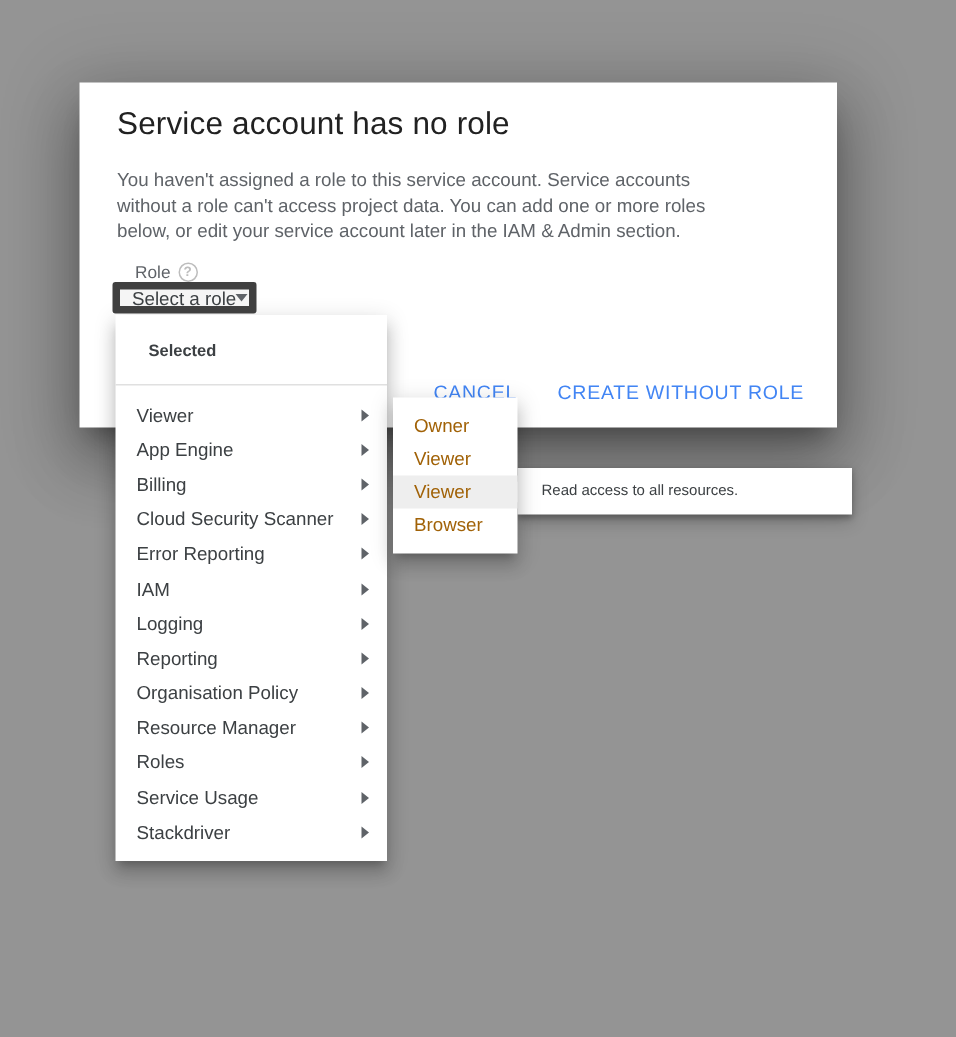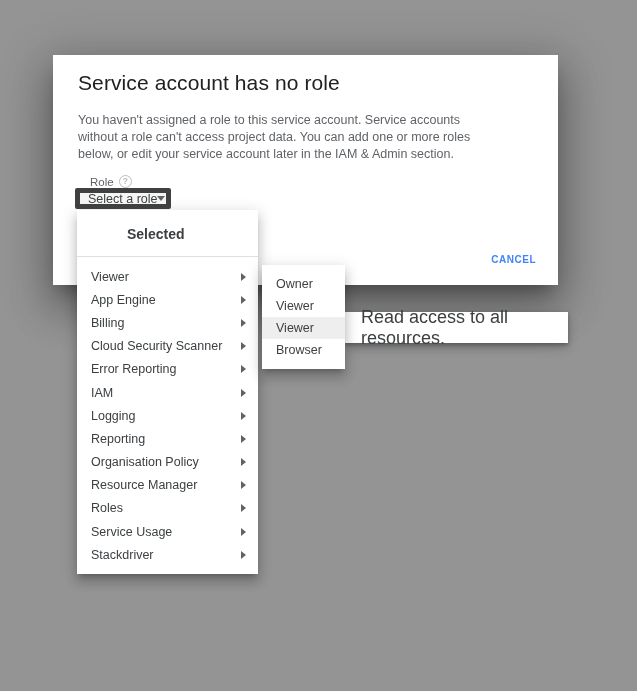--- a/index.html
+++ b/index.html
@@ -108,22 +108,22 @@
   
   .dialog-actions {
     position: absolute;
     right: 12px;
     top: 193px;
     display: flex;
     align-items: center;
     gap: 7px;
   }
   .text-button {
-    font-size: 10px;
-    font-weight: 700;
+    font-size: 13px;
+    font-weight: 400;
     color: #4285f4;
     letter-spacing: .5px;
     padding: 6px 10px;
     background: transparent;
     border: none;
     cursor: pointer;
     white-space: nowrap;
     font-family: "Liberation Sans", sans-serif;
     text-align: center;
   }
@@ -140,24 +140,23 @@
                 0 3px 14px 2px rgba(0,0,0,.12);
     padding: 8px 0 8px 0;
     box-sizing: border-box;
     z-index: 30;
   }
   .menu-section-header {
     height: 31px;
     display: flex;
     align-items: center;
     padding: 0 0 0 22px;
-    font-size: 14px;
+    font-size: 11px;
     font-weight: 700;
     color: #3c4043;
-    margin-left: 28px;
   }
   .menu-divider {
     height: 1px;
     background: #e0e0e0;
     margin: 7px 0 8px 0;
   }
   .menu-item {
     height: 23.2px;
     display: flex;
     align-items: center;
@@ -190,41 +189,41 @@
     padding: 8px 0;
     box-sizing: border-box;
     z-index: 50;
   }
   .submenu-item {
     height: 22px;
     display: flex;
     align-items: center;
     padding: 0 12px 0 14px;
     font-size: 12.5px;
-    color: #404040;
+    color: #a16207;
     cursor: pointer;
     box-sizing: border-box;
     white-space: nowrap;
   }
   .submenu-item.highlighted { background: #eeeeee; }
 
   
   .tooltip {
     position: absolute;
     left: 345px;
     top: 312px;
     width: 223px;
     height: 31px;
     background: #ffffff;
     box-shadow: 0 2px 4px rgba(0,0,0,.28), 0 5px 12px rgba(0,0,0,.20);
     display: flex;
     align-items: center;
     padding-left: 16px;
     box-sizing: border-box;
-    font-size: 18px;
+    font-size: 10px;
     color: #3c4043;
     z-index: 45;
   }
   .tooltip::before {
     content: "";
     position: absolute;
     left: -7px;
     top: 9px;
     width: 0;
     height: 0;
@@ -240,20 +239,21 @@
   <div class="dialog-title">Service account has no role</div>
   <div class="dialog-body">You haven't assigned a role to this service account. Service accounts without a role can't access project data. You can add one or more roles below, or edit your service account later in the IAM &amp; Admin section.</div>
 
   <div class="field-label-row">
     <span class="field-label">Role</span>
     <span class="help-icon">?</span>
   </div>
 
   <div class="dialog-actions">
     <button class="text-button">CANCEL</button>
+    <button class="text-button">CREATE WITHOUT ROLE</button>
   </div>
 </div>
 
 <div class="select-button">
   <span class="select-button-text">Select a role</span>
   <span class="select-caret"></span>
 </div>
 
 <div class="menu">
   <div class="menu-section-header">Selected</div>

